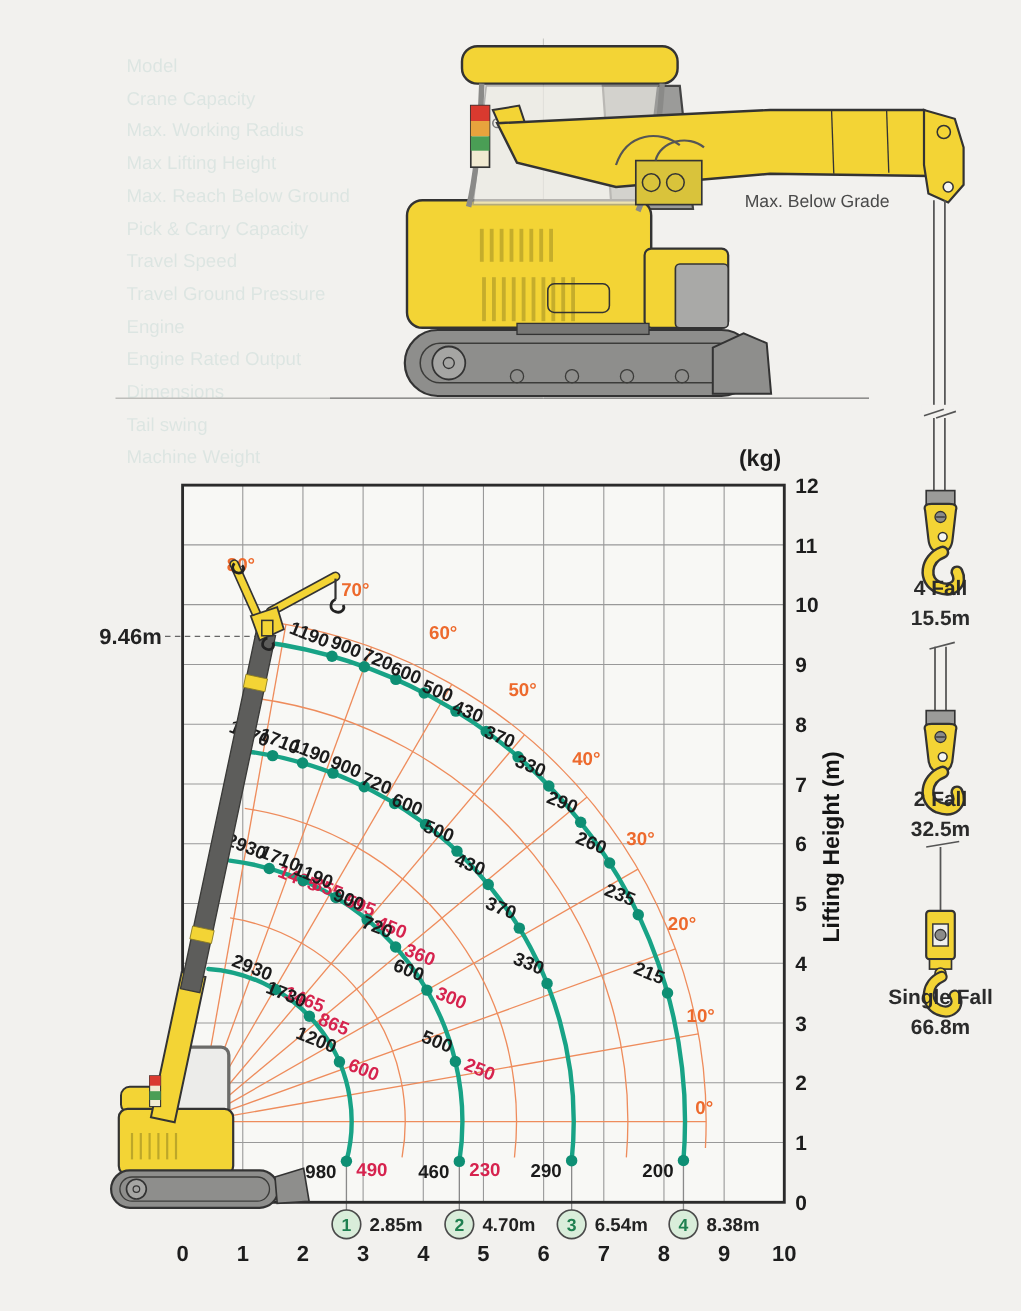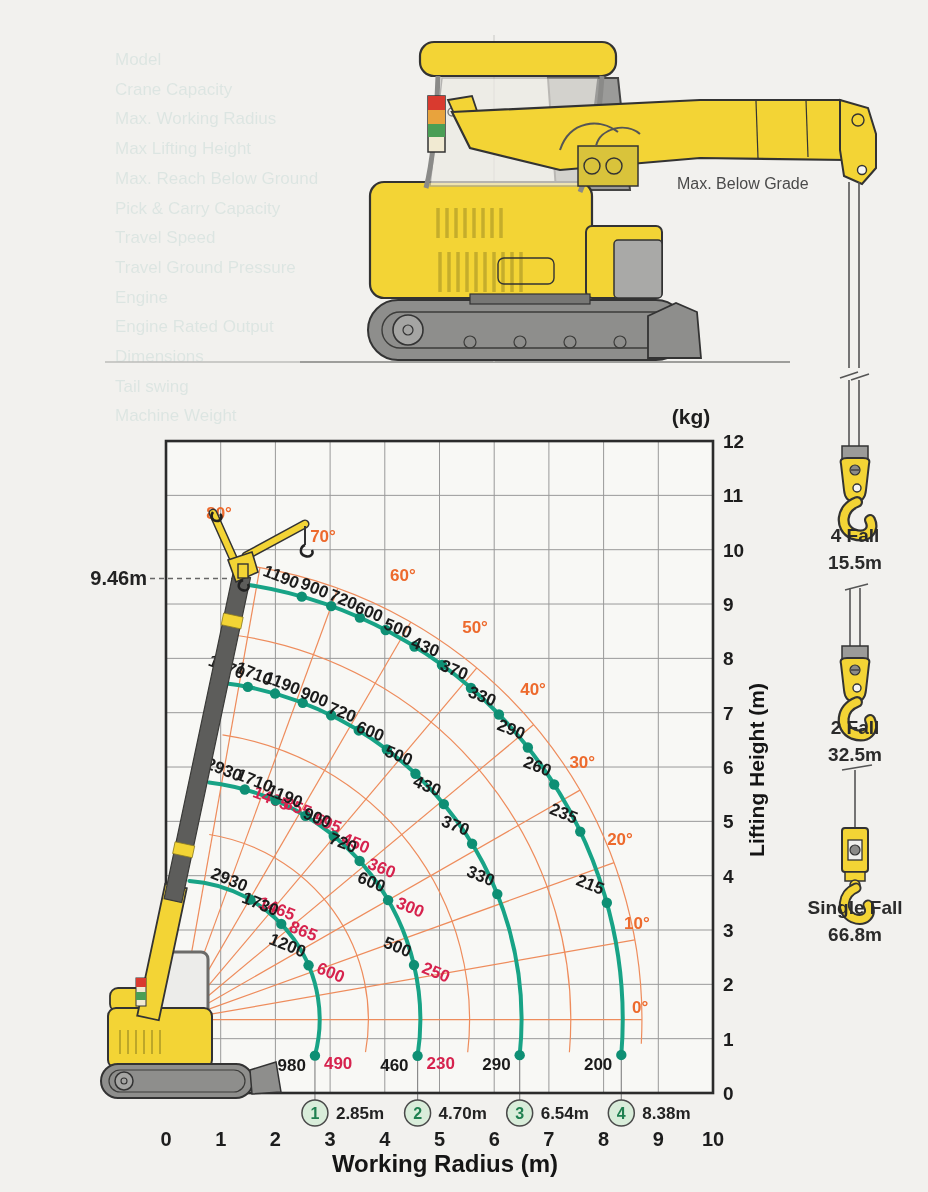--- a/index.html
+++ b/index.html
@@ -466,15 +466,14 @@
       </div>
       <div class="fall-block" style="top: 714px;">
         <div>2 Fall</div>
         <div>32.5m</div>
       </div>
       <div class="fall-block" style="top: 894px;">
         <div>Single Fall</div>
         <div>66.8m</div>
       </div>
     </div>
-  <div class="abs" id="xaxis-title">Working Radius (m)</div>
   <div class="abs" id="yaxis-title">Lifting Height (m)</div>
 </div>
 
 </body></html>

